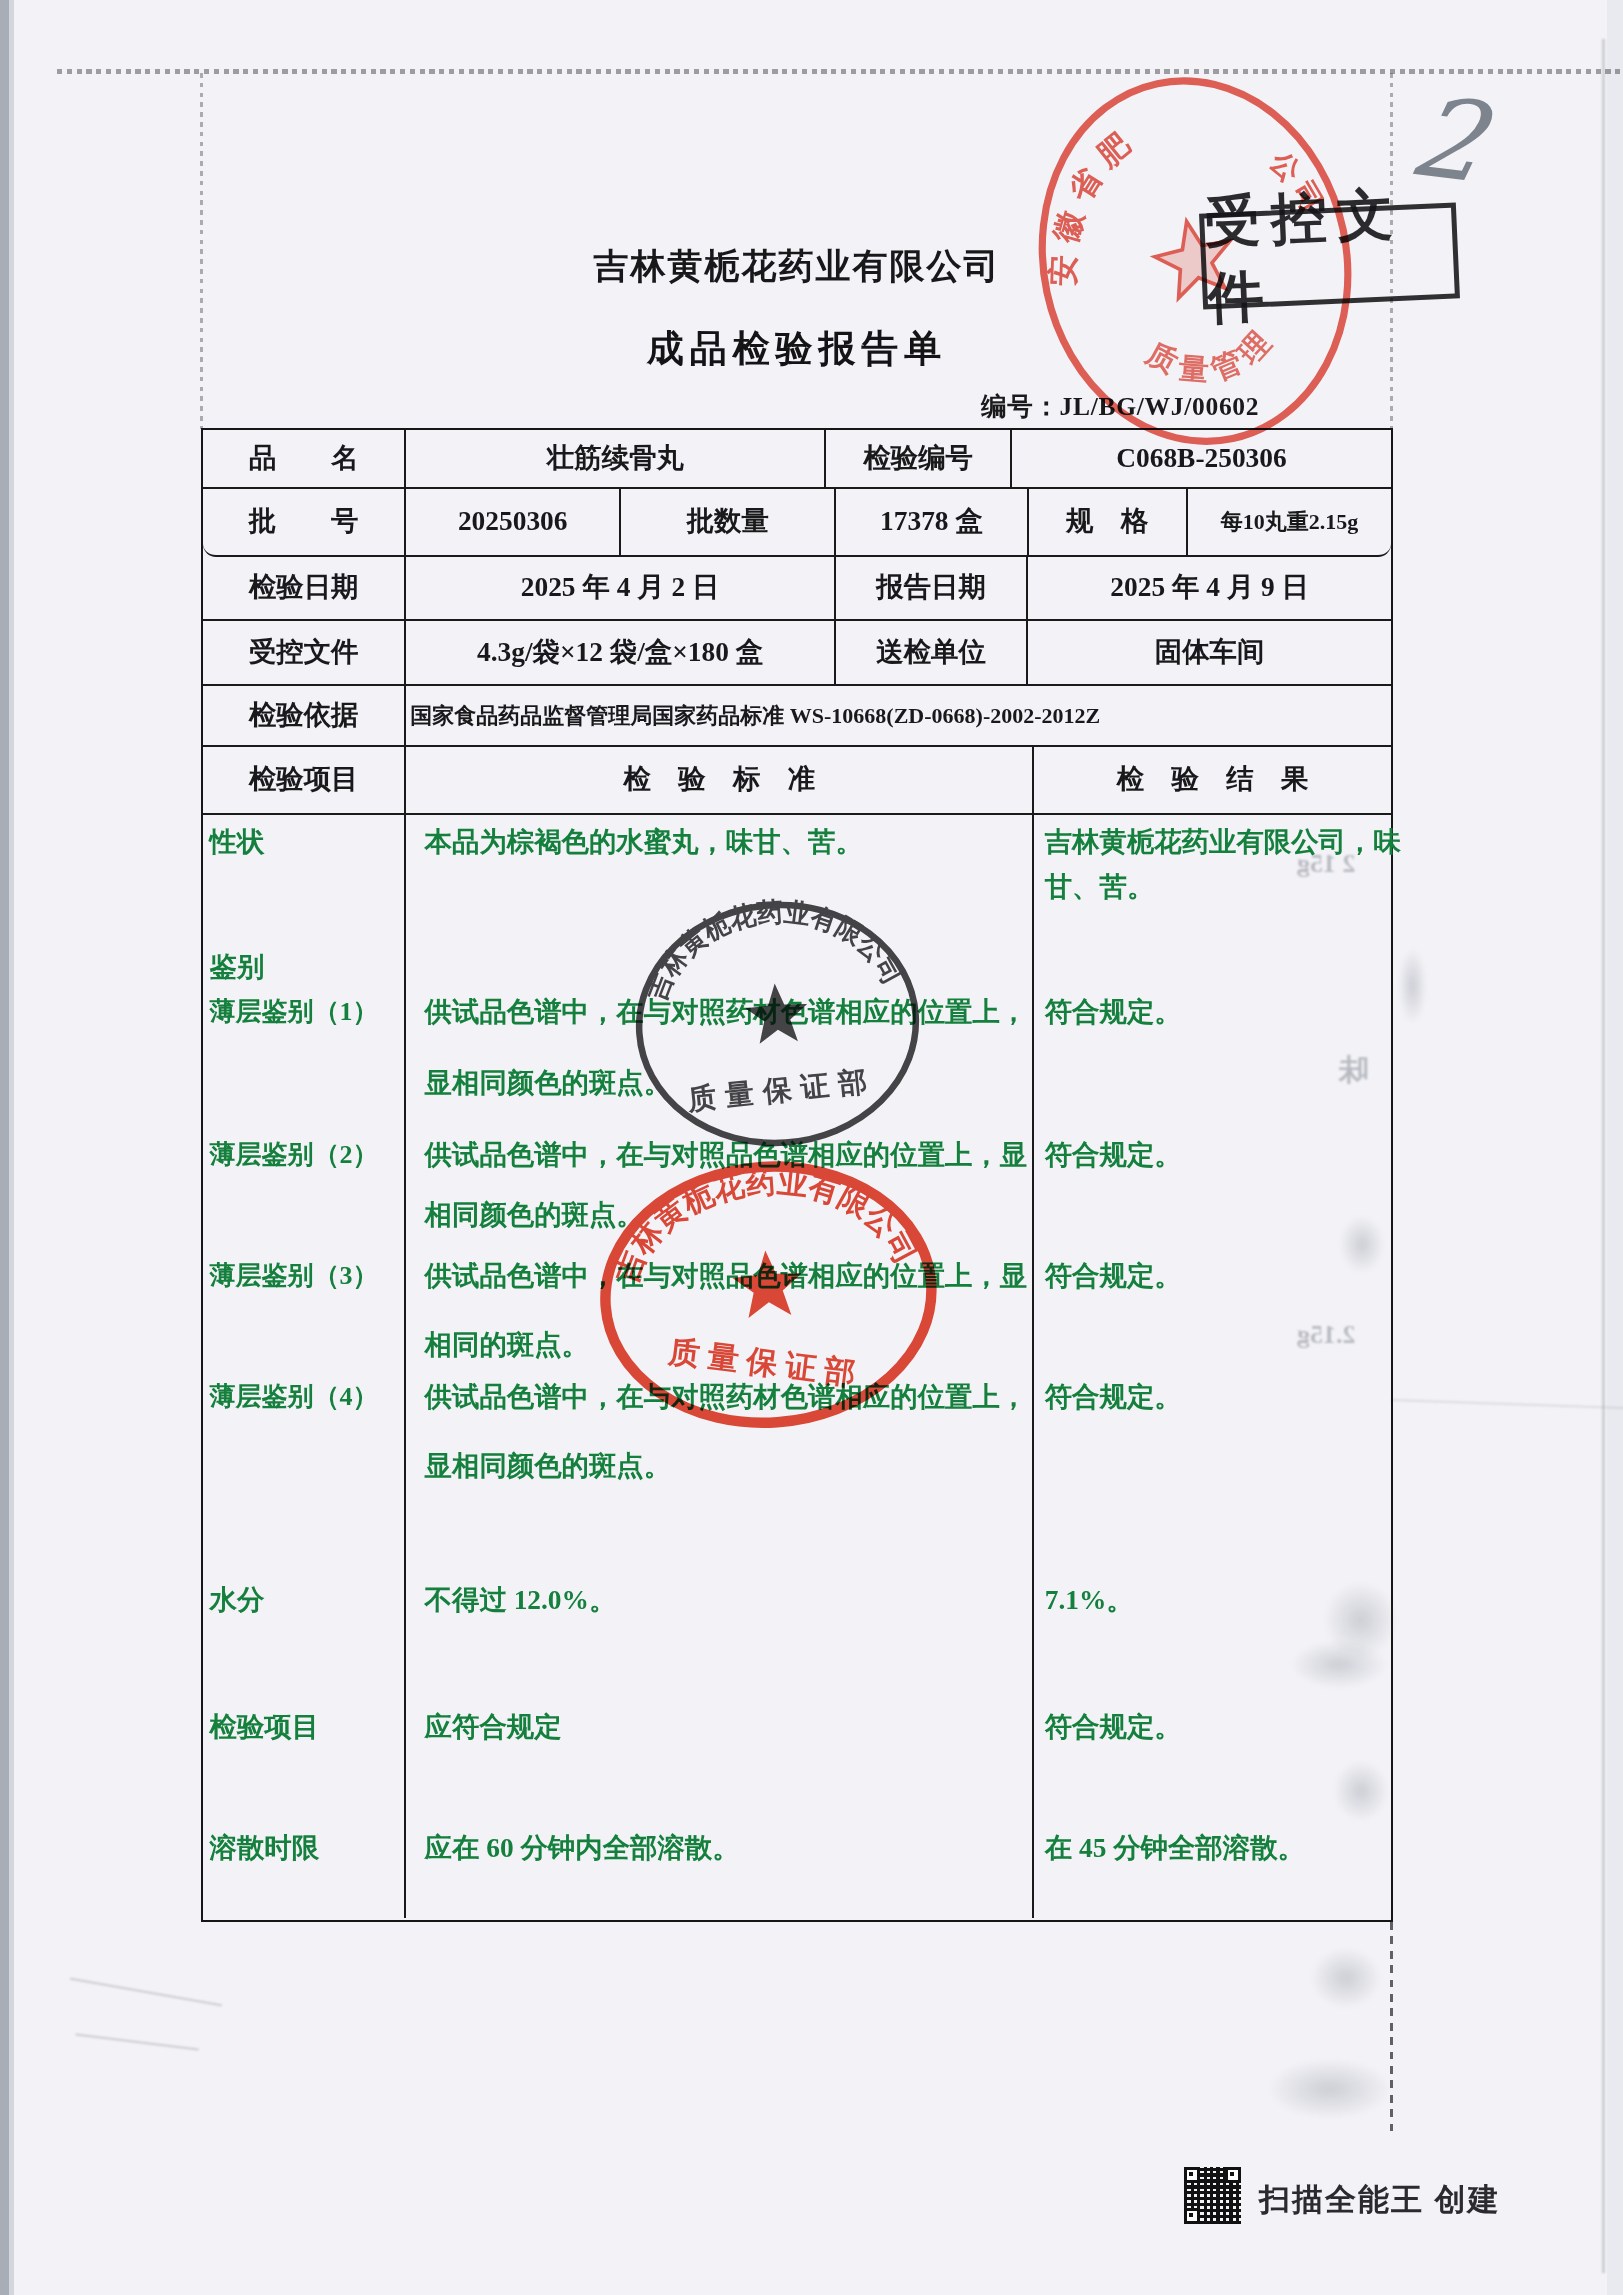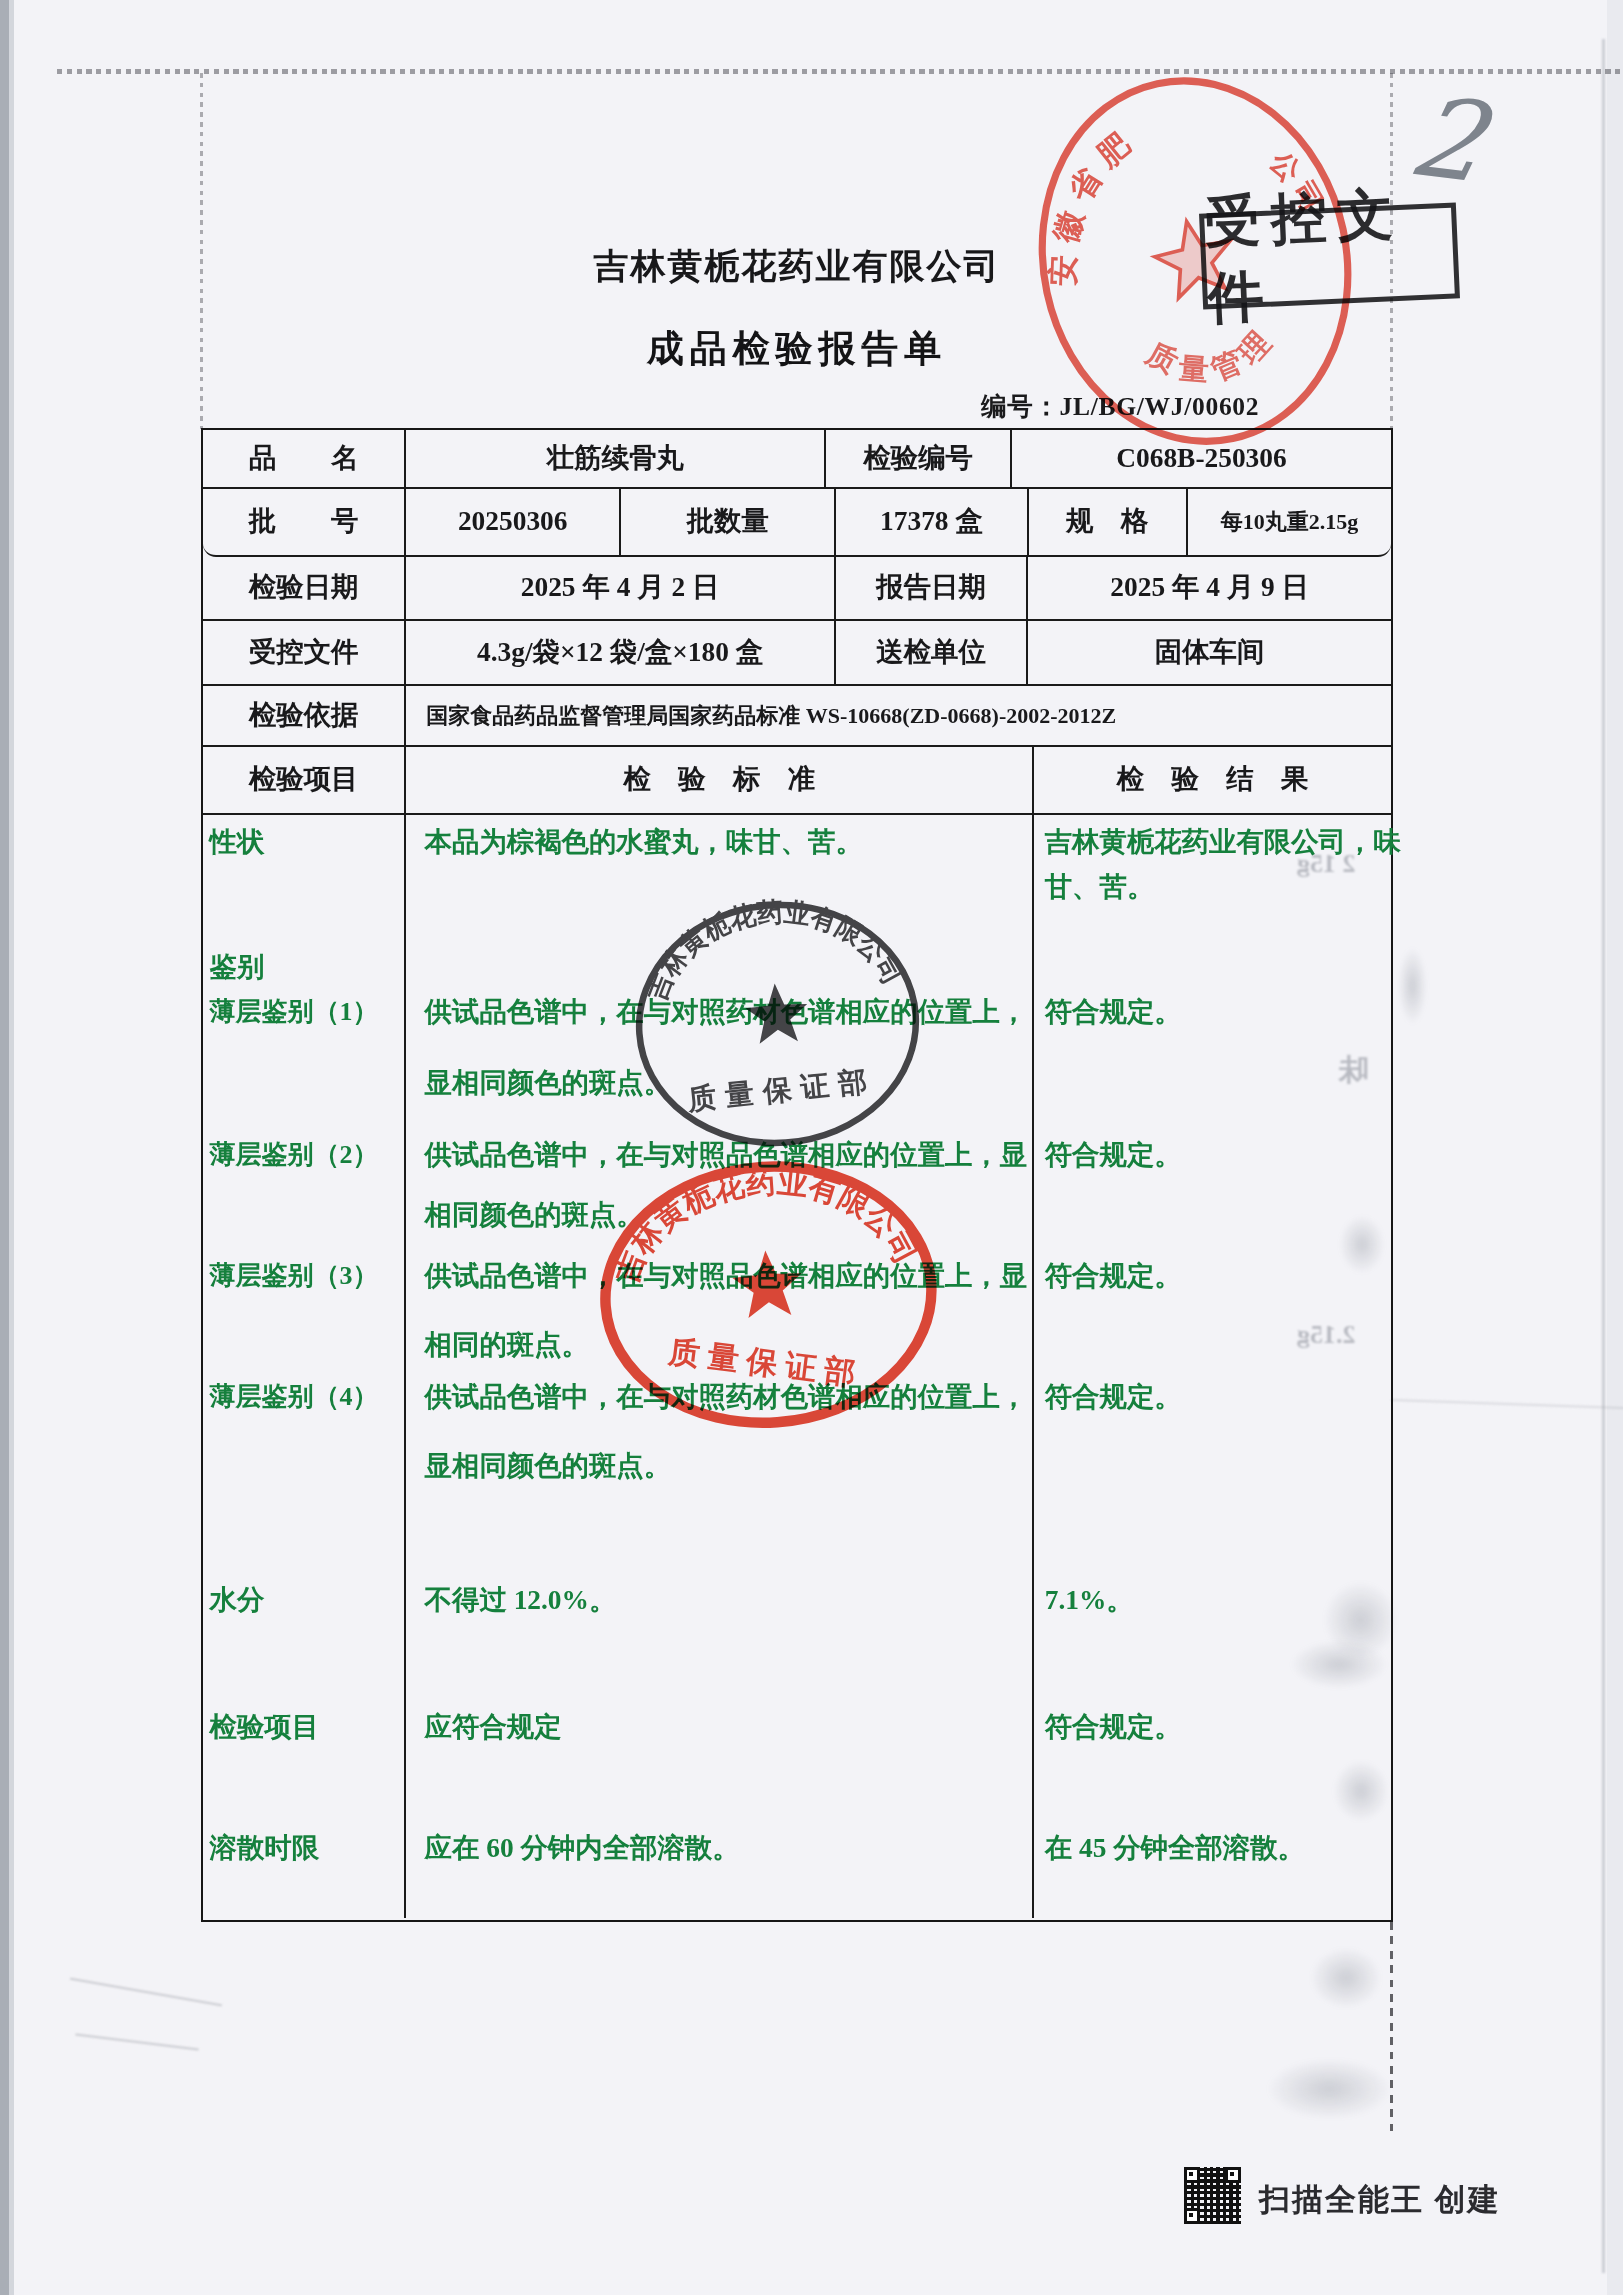--- a/index.html
+++ b/index.html
@@ -31,21 +31,21 @@
   #hand-page-no{left:1423px;top:77px;font-size:110px;color:#7e848d;
     font-style:italic;transform:rotate(7deg) skewX(-8deg);font-family:"DejaVu Serif",serif;}
   
   #report-table{left:201px;top:428px;width:1192px;height:1494px;border:2.6px solid #161616;box-sizing:border-box;}
   .trow{display:flex;width:100%;box-sizing:border-box;border-bottom:2px solid #1a1a1a;}
   .trow:last-child{border-bottom:none;}
   .cell{box-sizing:border-box;border-right:2px solid #1a1a1a;display:flex;align-items:center;justify-content:center;
     font-size:27.4px;font-weight:bold;line-height:1.15;white-space:nowrap;color:#19191b;}
   .cell:last-child{border-right:none;}
   .cell.small{font-size:22px;}
-  .cell.left{justify-content:flex-start;padding-left:20px;}
+  .cell.left{justify-content:flex-start;padding-left:4px;}
   .bodycell{position:relative;}
   .bodycell span{position:absolute;white-space:nowrap;font-size:27.4px;font-weight:bold;color:#15803d;}
   .labelcol span{left:6.5px;}
   .stdcol span{left:18.3px;}
   .rescol span{left:10.5px;}
   
   .stamp{mix-blend-mode:multiply;}
   #stamp-controlled{left:1201px;top:208px;width:247px;height:86px;border:5.9px solid rgba(22,22,24,.88);
     transform:rotate(-2.5deg);display:flex;align-items:center;justify-content:center;
     font-size:56px;font-weight:bold;letter-spacing:10.5px;color:rgba(22,22,24,.9);

